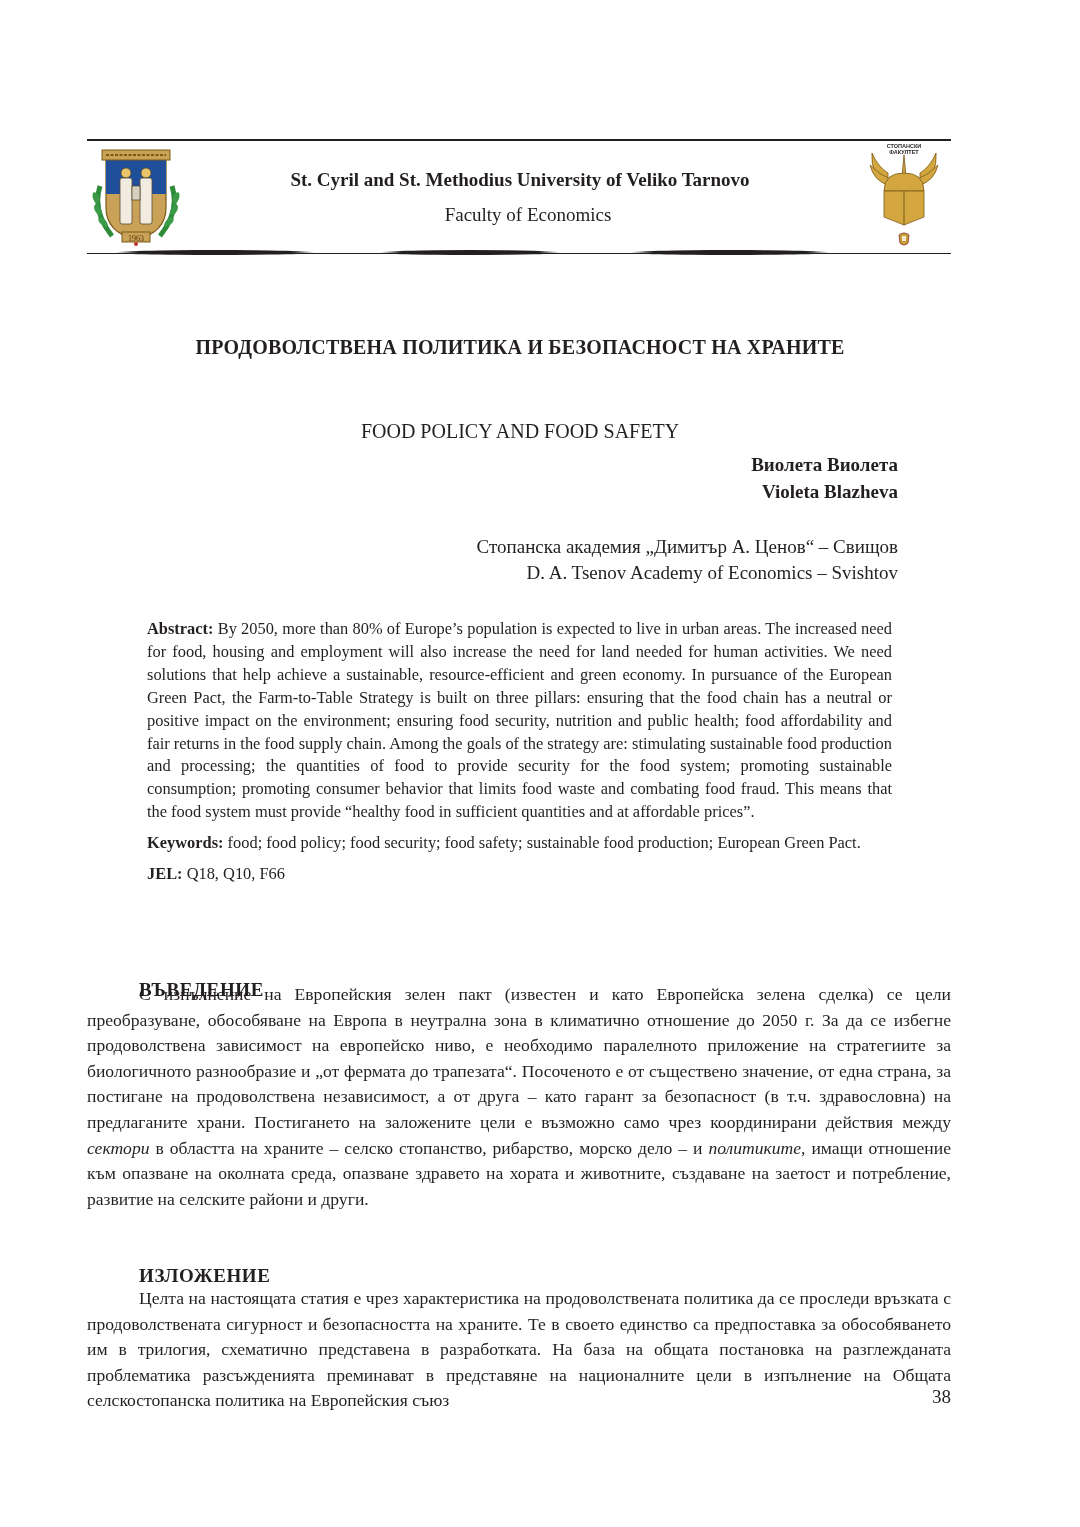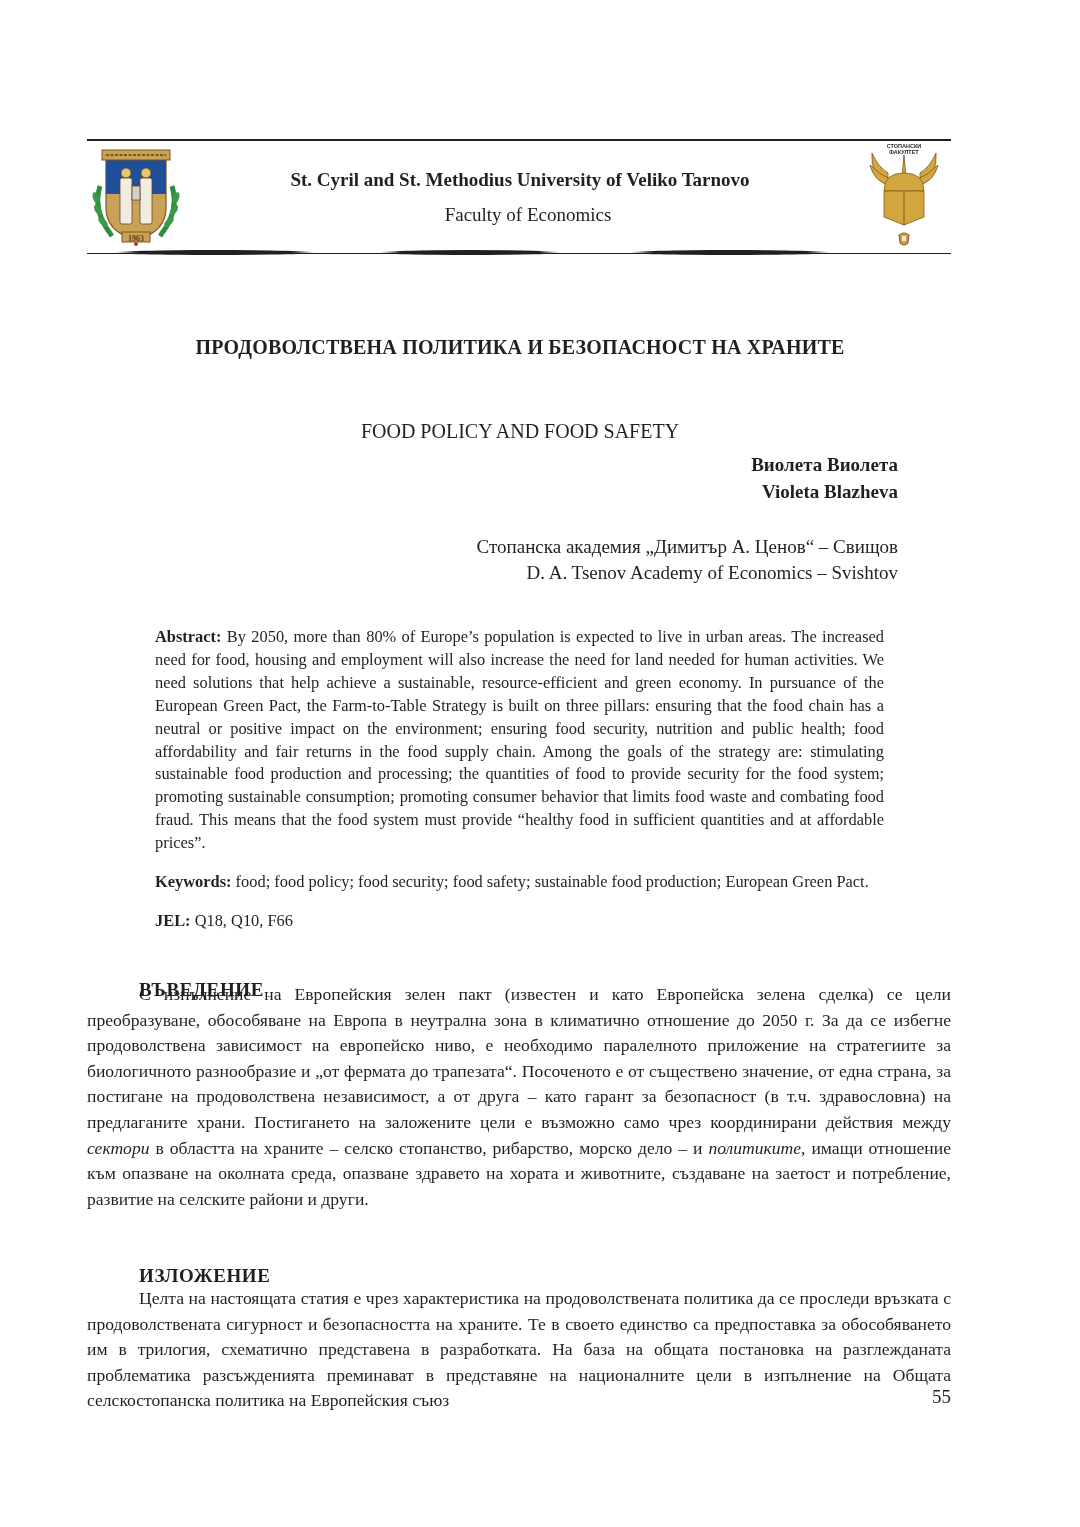--- a/index.html
+++ b/index.html
@@ -10,41 +10,41 @@
     .abs { position: absolute; }
 
     
     .hdr-top-rule { left: 87px; top: 139px; width: 864px; height: 1.5px; background: #231f20; }
     .hdr-bottom-rule { left: 87px; top: 253px; width: 864px; height: 1px; background: #231f20; }
     .hdr-swoosh { top: 250px; height: 5px; border-radius: 50%;
       background: linear-gradient(90deg, rgba(35,31,32,0) 0%, #231f20 12%, #231f20 88%, rgba(35,31,32,0) 100%); }
     .hdr-swoosh.s1 { left: 115px; width: 200px; }
     .hdr-swoosh.s2 { left: 380px; width: 180px; }
     .hdr-swoosh.s3 { left: 630px; width: 200px; }
-    .uni-logo { left: 90px; top: 146px; width: 92px; height: 100px; font-weight: bold; }
+    .uni-logo { left: 90px; top: 146px; width: 92px; height: 100px; }
     .fac-logo { left: 866px; top: 141px; width: 76px; height: 108px; }
     .uni-name { left: 0; width: 1040px; top: 169px; text-align: center;
       font-weight: bold; font-size: 19px; }
     .fac-name { left: 0; width: 1040px; top: 204px; text-align: center; font-size: 19px; margin-left: 8px; }
 
     
     .title-bg { left: 0; width: 1040px; top: 336px; text-align: center;
       font-weight: bold; font-size: 20px; letter-spacing: 0.2px; }
     .title-en { left: 0; width: 1040px; top: 400px; text-align: center; font-size: 20px; margin-top: 20px; }
     .author { right: 182px; text-align: right; font-weight: bold; font-size: 19px; }
     .author.bg { top: 454px; }
     .author.en { top: 481px; }
     .affil { right: 182px; text-align: right; font-size: 19px; }
     .affil.bg { top: 536px; text-align: center; }
     .affil.en { top: 562px; }
 
     
     .abstract { left: 139px; top: 610px; width: 761px; font-size: 16.4px; line-height: 22.9px;
       text-align: justify; }
-    .abstract p { margin: 16px; }
+    .abstract p { margin: 8px; }
     .abstract b { font-weight: bold; }
 
     
     .section-head { left: 139px; font-weight: bold; font-size: 19px; letter-spacing: 0.6px; }
     .section-head.intro { top: 935px; margin-top: 44px; }
     .section-head.main { top: 1239px; margin-top: 26px; }
     .body-text { left: 87px; width: 864px; font-size: 17.6px; line-height: 25.6px; text-align: justify; margin-top: 20px; }
     .body-text p { margin: 0; text-indent: 52px; }
     .body-text.intro { top: 962px; }
     .body-text.main { top: 1266px; }
@@ -141,13 +141,13 @@
 <div class="abs section-head intro">ВЪВЕДЕНИЕ</div>
 <div class="abs body-text intro">
   <p><span>С изпълнение на Европейския зелен пакт (известен и като Европейска зелена сделка) се цели преобразуване, обособяване на Европа в неутрална зона в климатично отношение до 2050 г. За да се избегне продоволствена зависимост на европейско ниво, е необходимо паралелното приложение на стратегиите за биологичното разнообразие и „от фермата до трапезата“. Посоченото е от съществено значение, от една страна, за постигане на продоволствена независимост, а от друга – като гарант за безопасност (в т.ч. здравословна) на предлаганите храни. Постигането на заложените цели е възможно само чрез координирани действия между </span><i>сектори</i><span> в областта на храните – селско стопанство, рибарство, морско дело – и </span><i>политиките</i><span>, имащи отношение към опазване на околната среда, опазване здравето на хората и животните, създаване на заетост и потребление, развитие на селските райони и други.</span></p>
 </div>
 
 <div class="abs section-head main">ИЗЛОЖЕНИЕ</div>
 <div class="abs body-text main">
   <p>Целта на настоящата статия е чрез характеристика на продоволствената политика да се проследи връзката с продоволствената сигурност и безопасността на храните. Те в своето единство са предпоставка за обособяването им в трилогия, схематично представена в разработката. На база на общата постановка на разглежданата проблематика разсъжденията преминават в представяне на националните цели в изпълнение на Общата селскостопанска политика на Европейския съюз</p>
 </div>
 
-<div class="abs page-num">55</div>
+<div class="abs page-num">38</div>
 
 </body></html>

